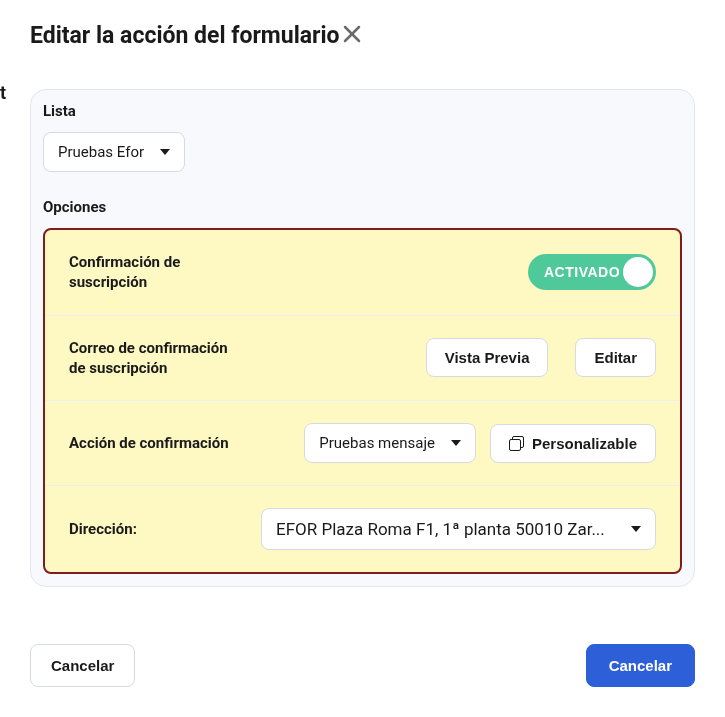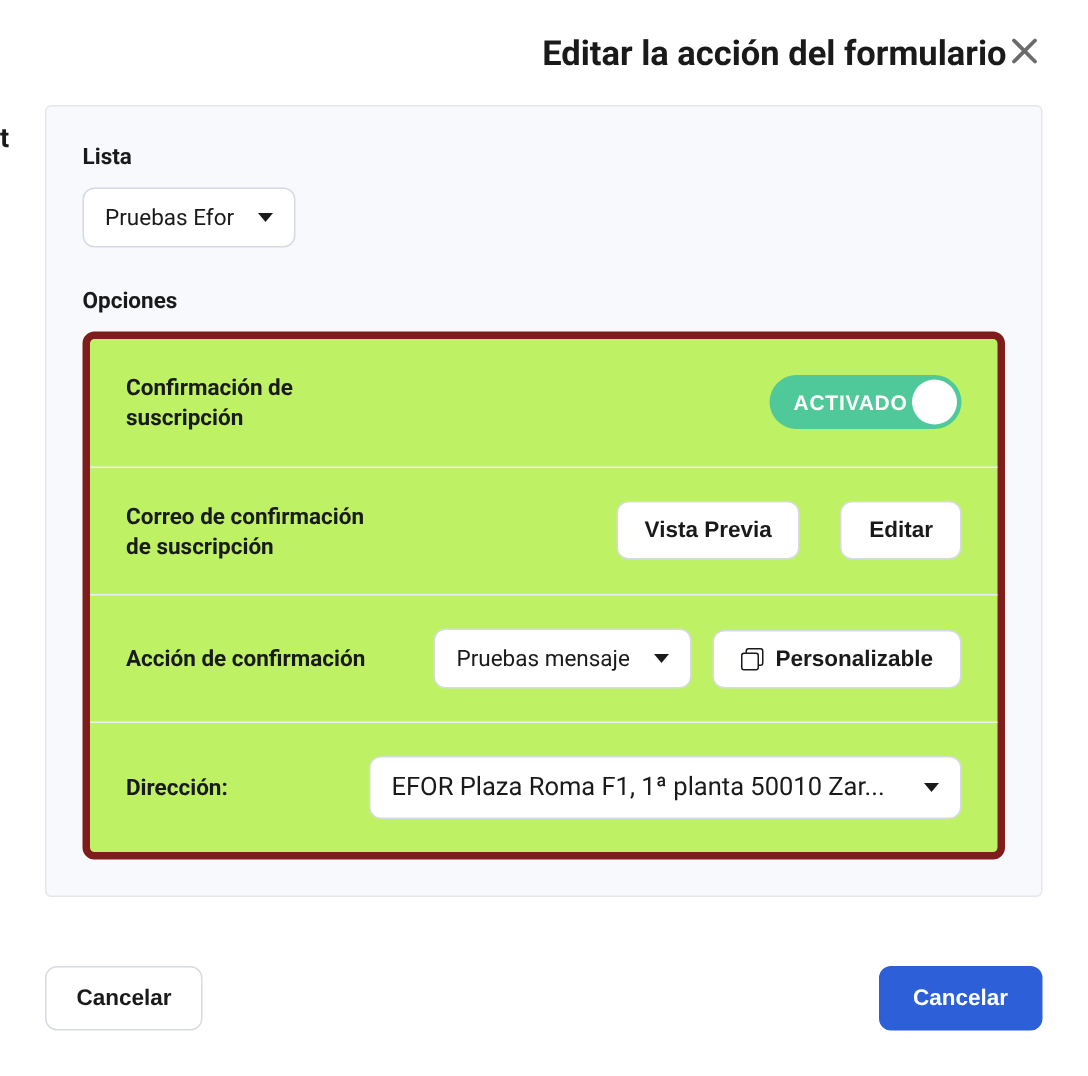--- a/index.html
+++ b/index.html
@@ -18,22 +18,22 @@
     .modal {
       background: #fff;
       padding: 22px 30px 30px 30px;
       height: 100%;
       display: flex;
       flex-direction: column;
     }
     .modal-header {
       display: flex;
       align-items: flex-start;
-      justify-content: flex-end;
-      margin-bottom: 21px;
+      justify-content: flex-start;
+      margin-bottom: 40px;
     }
     .modal-title {
       font-size: 23px;
       font-weight: 700;
       color: #1a1a1a;
     }
     .close-btn {
       background: none;
       border: none;
       cursor: pointer;
@@ -42,23 +42,23 @@
       display: flex;
       align-items: center;
       justify-content: center;
     }
     .close-btn svg {
       width: 24px;
       height: 24px;
     }
     .panel {
       border: 1px solid #e3e7ed;
-      border-radius: 4px;
+      border-radius: 16px;
       background: #f7f9fc;
-      padding: 24px;
+      padding: 12px;
       flex: 0 0 auto;
     }
     .section-label {
       font-size: 15px;
       font-weight: 700;
       color: #1a1a1a;
       margin-bottom: 12px;
     }
     .dropdown {
       display: inline-flex;
@@ -79,22 +79,22 @@
       width: 0;
       height: 0;
       border-left: 5px solid transparent;
       border-right: 5px solid transparent;
       border-top: 6px solid #1a1a1a;
     }
     .list-section {
       margin-bottom: 26px;
     }
     .options-card {
-      background: #bef264;
-      border: 5px solid #7f1d1d;
+      background: #fef9c3;
+      border: 2px solid #7f1d1d;
       border-radius: 8px;
     }
     .option-row {
       display: flex;
       align-items: center;
       justify-content: space-between;
       padding: 22px 24px;
       border-bottom: 1px solid #ebedf1;
       gap: 20px;
     }

